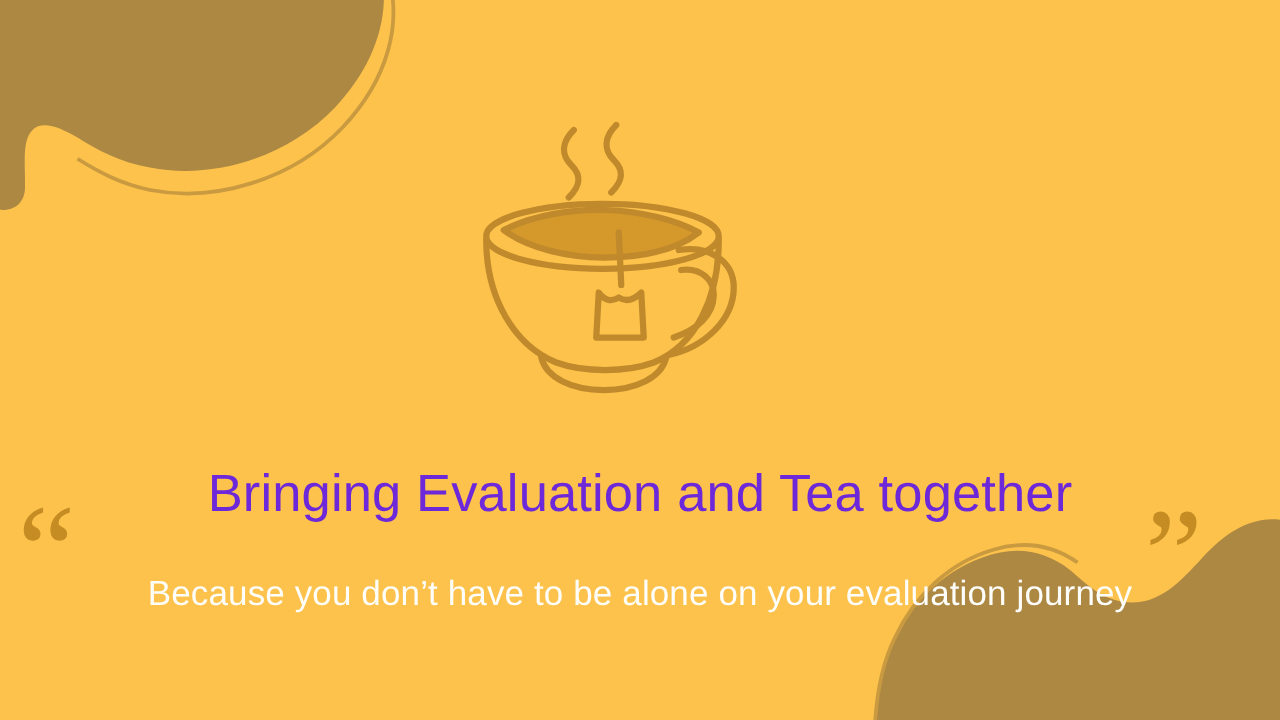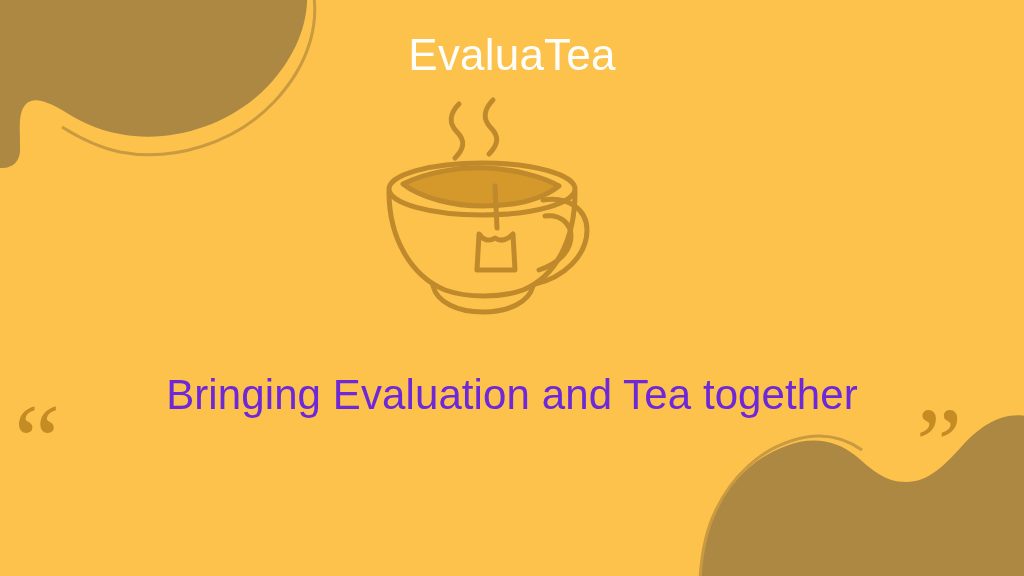--- a/index.html
+++ b/index.html
@@ -86,21 +86,20 @@
 <div id="slide">
 
   <svg class="layer-bg-shapes" viewBox="0 0 1024 576">
     <path fill="#ad8843" d="M -40 -40 L 300 -40 C 318 6 300 52 268 86 C 230 126 170 144 120 134 C 96 130 78 120 62 110 C 48 102 34 96 26 104 C 18 112 20 128 20 146 L 20 150 C 20 160 14 168 2 168 C -12 168 -30 150 -40 126 Z"></path>
     <path fill="none" stroke="#c99a3f" stroke-width="3" d="M 307 -30 C 326 18 308 66 274 102 C 234 144 172 162 120 152 C 96 147 78 137 62 127"></path>
 
     <path fill="#ad8843" d="M 1064 616 L 1064 470 C 1064 440 1050 420 1026 416 C 1002 412 980 426 962 446 C 944 466 928 482 906 482 C 884 482 870 468 856 456 C 836 440 812 436 786 446 C 752 458 726 486 712 518 C 702 542 700 580 700 616 Z"></path>
     <path fill="none" stroke="#c99a3f" stroke-width="3" d="M 700 616 C 698 574 702 538 716 510 C 732 476 760 450 794 440 C 820 432 842 436 862 450"></path>
   </svg>
 
-  <div id="title-text">EvaluaTea</div>
 
   <svg id="teacup-figure" viewBox="0 0 240 236">
     <g fill="none" stroke="#c0892c" stroke-width="5" stroke-linecap="round" stroke-linejoin="round">
 
       <path d="M 82 70 C 92 60 92 52 84 44 C 76 36 76 26 86 16"></path>
       <path d="M 116 66 C 126 56 126 48 118 40 C 110 32 110 22 120 12"></path>
 
       <path d="M 170 112 C 196 108 214 122 214 142 C 214 168 190 190 162 196"></path>
       <path d="M 172 128 C 188 126 198 136 198 148 C 198 164 184 176 166 182"></path>
 
@@ -116,14 +115,15 @@
 
       <path d="M 106 146 C 110 152 116 154 122 150 C 128 154 134 152 140 146 L 142 182 L 104 182 Z"></path>
     </g>
   </svg>
 
   <div id="quote-open" class="quote-mark">“</div>
   <div id="quote-close" class="quote-mark">”</div>
 
   <div id="headline-text">Bringing Evaluation and Tea together</div>
 
+  <div id="subtitle-text">Because you don’t have to be alone on your evaluation journey</div>
 
 </div>
 
 </body></html>

